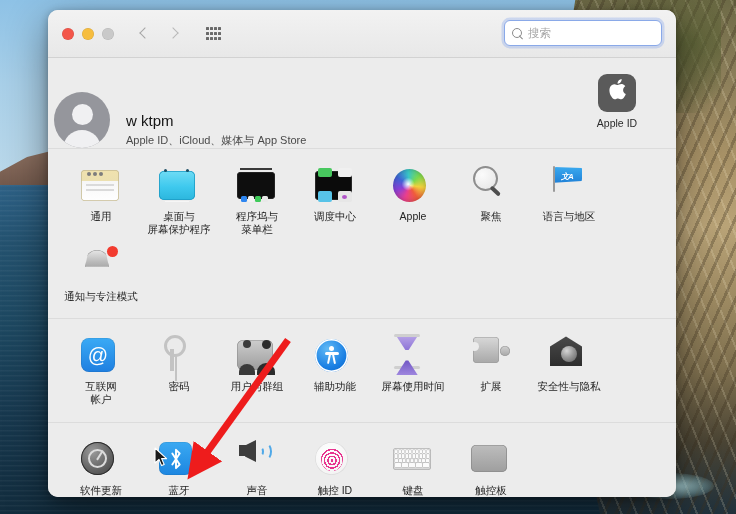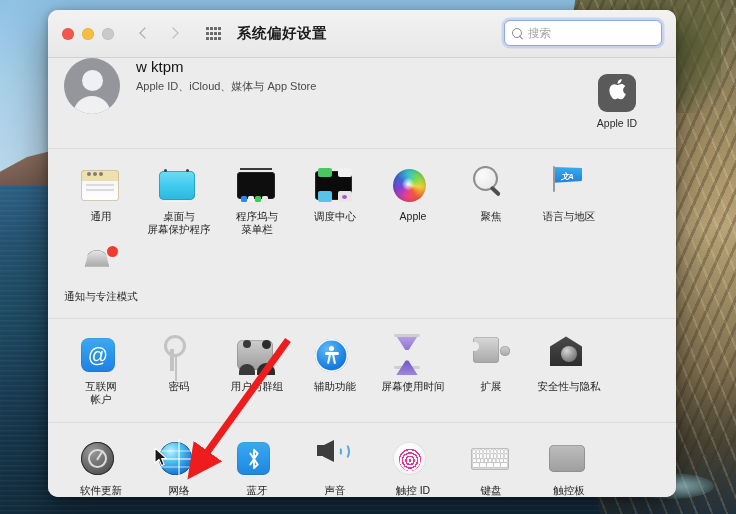--- a/index.html
+++ b/index.html
@@ -115,22 +115,22 @@
     content:""; position:absolute; left:7px; top:7px; width:4.5px; height:1.3px;
     background:#8c8c8c; transform:rotate(45deg); transform-origin:left center;
   }
   #search-input-text { font-size:11.5px; color:#a6a6a6; }
 
   
   #prefs-body { flex:1; background:#ececec; display:flex; flex-direction:column; }
 
   
   #account-row {
-    height:90px; flex:0 0 90px; display:flex; align-items:flex-start;
-    padding:0 16px; position:relative;
+    height:90px; flex:0 0 90px; display:flex; align-items:flex-end;
+    padding:0 6px; position:relative;
   }
   #avatar {
     width:56px; height:56px; border-radius:50%; flex:0 0 56px;
     background:#95969c; position:relative; overflow:hidden;
   }
   #avatar .head {
     position:absolute; left:50%; top:22%; width:21px; height:21px;
     margin-left:-10.5px; border-radius:50%; background:#f0f0f2;
   }
   #avatar .body {
@@ -444,21 +444,20 @@
       <i></i>
         <i></i>
         <i></i>
         <i></i>
       <i></i>
         <i></i>
         <i></i>
         <i></i>
     </div>
 
-    <div id="window-title">系统偏好设置</div>
 
     <div id="search-box">
       <span class="search-glass"></span>
       <span id="search-input-text">搜索</span>
     </div>
   </div>
 
   <div id="prefs-body">
 
     <div id="account-row">
@@ -630,26 +629,20 @@
         <div class="pref-cell">
           <div class="pref-icon">
               <span class="ic-update">
                 <i class="gear"></i>
               </span>
             </div>
           <div class="pref-label">软件更新</div>
         </div>
         <div class="pref-cell">
           <div class="pref-icon">
-              <span class="ic-network"></span>
-            </div>
-          <div class="pref-label">网络</div>
-        </div>
-        <div class="pref-cell">
-          <div class="pref-icon">
             <span class="ic-bt">
               <svg viewBox="0 0 16 24">
                 <path d="M4 6 L12 18 L8 22 L8 2 L12 6 L4 18" fill="none" stroke="#ffffff" stroke-width="2.1" stroke-linejoin="round" stroke-linecap="round"></path>
               </svg>
             </span>
           </div>
           <div class="pref-label">蓝牙</div>
         </div>
         <div class="pref-cell">
           <div class="pref-icon">

